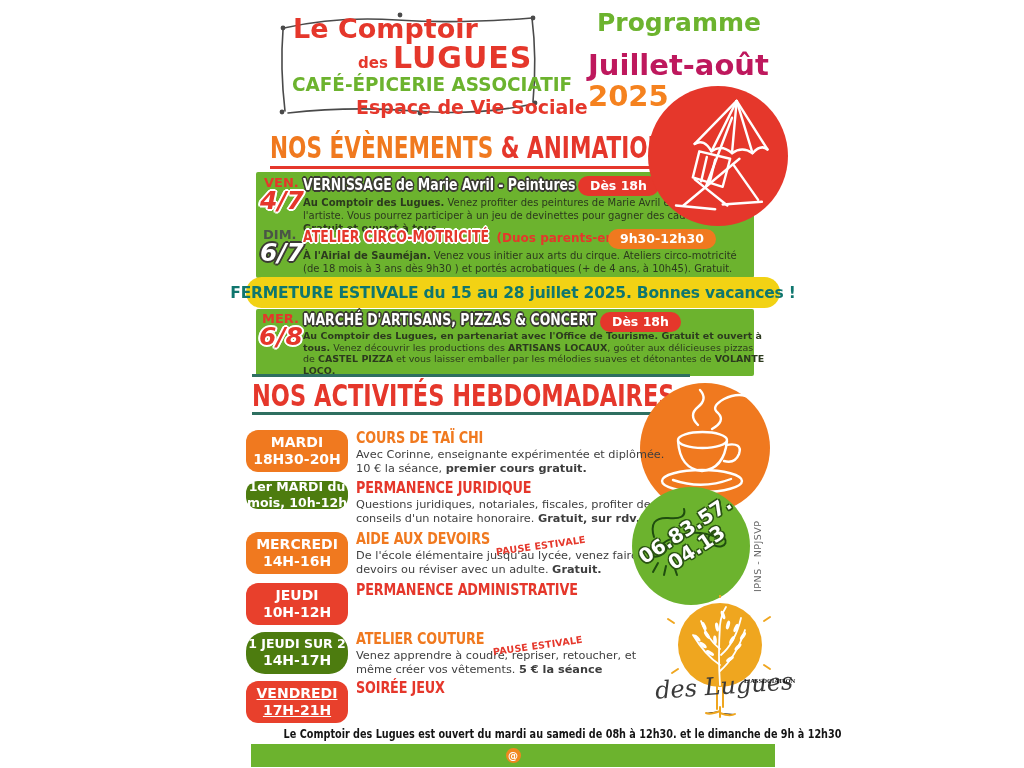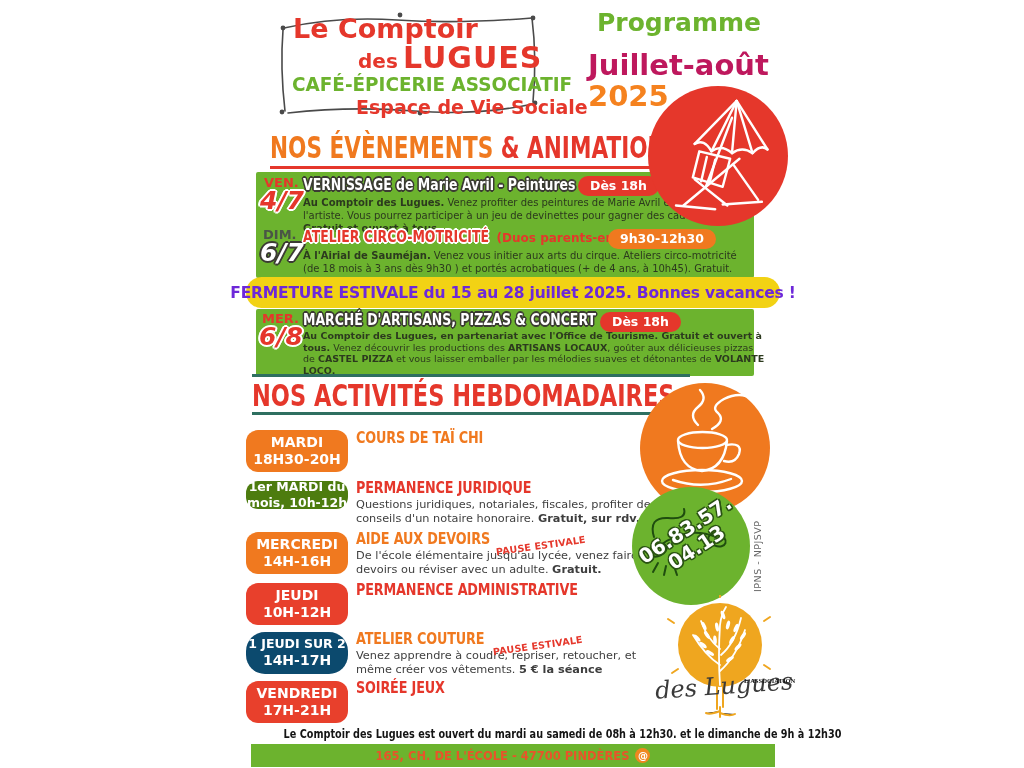--- a/index.html
+++ b/index.html
@@ -42,21 +42,21 @@
     <circle cx="11" cy="22" r="2.4"></circle>
       <circle cx="128" cy="9" r="2.4"></circle>
       <circle cx="261" cy="12" r="2.4"></circle>
     <circle cx="263" cy="97" r="2.4"></circle>
       <circle cx="148" cy="107" r="2.4"></circle>
       <circle cx="10" cy="106" r="2.4"></circle>
   </g>
 </svg>
 <div class="abs hdr-title nowrap" style="left:293px;top:13px;font-size:27px;">Le Comptoir</div>
 <div class="abs nowrap" style="left:358px;top:40px;">
-  <span class="hdr-title" style="font-size:20px;margin-top:38px;">des</span>
+  <span class="hdr-title" style="font-size:15px;margin-top:38px;">des</span>
   <span class="hdr-title" style="font-size:30px;letter-spacing:1px;">LUGUES</span>
 </div>
 <div class="abs nowrap" style="left:292px;top:72px;font-size:20px;font-weight:bold;color:#6cb32e;transform:scaleX(.92);transform-origin:left top;">CAFÉ-ÉPICERIE ASSOCIATIF</div>
 <div class="abs nowrap" style="left:356px;top:96px;font-size:19px;font-weight:bold;color:#e5372b;">Espace de Vie Sociale</div>
 
 <div class="abs nowrap" style="left:597px;top:8px;font-size:25px;font-weight:bold;color:#6cb32e;">Programme</div>
 <div class="abs nowrap" style="left:588px;top:48px;font-size:29px;font-weight:bold;color:#be185d;">Juillet-août</div>
 <div class="abs nowrap" style="left:588px;top:79px;font-size:29px;font-weight:bold;color:#f5821f;z-index:3;">2025</div>
 
 <div class="abs" style="left:648px;top:86px;width:140px;height:140px;border-radius:50%;background:#e5372b;z-index:2;"></div>
@@ -99,21 +99,21 @@
 <div class="abs nowrap" style="left:303px;top:227px;">
   <span class="evt-title ord" style="display:inline-block;">ATELIER CIRCO-MOTRICITÉ</span>
   <span style="color:#e5372b;font-weight:bold;font-size:12px;margin-left:-50px;">(Duos parents-enfants)</span>
 </div>
 <div class="abs pill time-pill" style="left:608px;top:229px;background:#f0791f;">9h30-12h30</div>
 <div class="abs evt-desc" style="left:303px;top:249px;width:448px;">
   <b>À l'Airial de Sauméjan.</b><span> Venez vous initier aux arts du cirque. Ateliers circo-motricité (de 18 mois à 3 ans dès 9h30 ) et portés acrobatiques (+ de 4 ans, à 10h45). Gratuit. Sur inscription</span>
 </div>
 
 <div class="abs" style="left:246px;top:277px;width:534px;height:31px;background:#f2d214;border-radius:16px;display:flex;align-items:center;justify-content:center;">
-  <span class="nowrap" style="color:#6d28d9;font-weight:bold;font-size:15.5px;letter-spacing:-.2px;">FERMETURE ESTIVALE du 15 au 28 juillet 2025. Bonnes vacances !</span>
+  <span class="nowrap" style="color:#0f766e;font-weight:bold;font-size:15.5px;letter-spacing:-.2px;">FERMETURE ESTIVALE du 15 au 28 juillet 2025. Bonnes vacances !</span>
 </div>
 
 <div class="abs green-block" style="left:256px;top:309px;width:498px;height:67px;"></div>
 <div class="abs evt-day" style="left:262px;top:311px;color:#e5372b;">MER.</div>
 <div class="abs evt-date ord" style="left:259px;top:324px;">6/8</div>
 <div class="abs evt-title ow" style="left:303px;top:310px;">MARCHÉ D'ARTISANS, PIZZAS &amp; CONCERT</div>
 <div class="abs pill time-pill" style="left:600px;top:312px;background:#e5372b;">Dès 18h</div>
 <div class="abs evt-desc" style="left:303px;top:330px;width:462px;font-size:9.5px;line-height:1.22;">
   <b>Au Comptoir des Lugues, en partenariat avec l'Office de Tourisme. Gratuit et ouvert à tous.</b><span> Venez découvrir les productions des </span><b>ARTISANS LOCAUX</b><span>, goûter aux délicieuses pizzas de </span><b>CASTEL PIZZA</b><span> et vous laisser emballer par les mélodies suaves et détonantes de </span><b>VOLANTE LOCO.</b>
 </div>
@@ -134,20 +134,21 @@
     <path d="M72 46 Q86 38 78 30 Q70 24 84 16 Q96 10 106 13"></path>
   </g>
 </svg>
 
 <div class="abs pill sched-pill" style="left:246px;top:430px;height:42px;background:#f0791f;font-size:14px;">
   <span>MARDI</span>
   <span>18H30-20H</span>
 </div>
 <div class="abs" style="left:356px;top:428px;width:314px;">
   <div class="act-title" style="color:#f0791f;">COURS DE TAÏ CHI</div>
+  <div class="act-desc"><span>Avec Corinne, enseignante expérimentée et diplômée. 10 € la séance, </span><b>premier cours gratuit.</b></div>
 </div>
 
 <div class="abs pill sched-pill" style="left:246px;top:481px;height:28px;background:#4d7c0f;font-size:12.5px;">
   <span>1er MARDI du</span>
   <span>mois, 10h-12h</span>
 </div>
 <div class="abs" style="left:356px;top:478px;width:314px;">
   <div class="act-title" style="color:#e5372b;">PERMANENCE JURIDIQUE</div>
   <div class="act-desc"><span>Questions juridiques, notariales, fiscales, profiter des conseils d'un notaire honoraire. </span><b>Gratuit, sur rdv.</b></div>
 </div>
@@ -162,30 +163,30 @@
 </div>
 
 <div class="abs pill sched-pill" style="left:246px;top:583px;height:42px;background:#e8402c;font-size:14px;">
   <span>JEUDI</span>
   <span>10H-12H</span>
 </div>
 <div class="abs" style="left:356px;top:580px;width:314px;">
   <div class="act-title" style="color:#e5372b;">PERMANENCE ADMINISTRATIVE</div>
 </div>
 
-<div class="abs pill sched-pill" style="left:246px;top:632px;height:42px;background:#0c4a6e;font-size:12.5px;border-radius:19px;">
+<div class="abs pill sched-pill" style="left:246px;top:632px;height:42px;background:#4d7c0f;font-size:12.5px;border-radius:19px;">
   <span>1 JEUDI SUR 2</span>
   <span style="font-size:14px;">14H-17H</span>
 </div>
 <div class="abs" style="left:356px;top:629px;width:314px;">
   <div class="nowrap"><span class="act-title" style="color:#f0791f;display:inline-block;">ATELIER COUTURE</span><span class="stamp" style="margin-left:-24px;">PAUSE ESTIVALE</span></div>
   <div class="act-desc"><span>Venez apprendre à coudre, repriser, retoucher, et même créer vos vêtements. </span><b>5 € la séance</b></div>
 </div>
 
-<div class="abs pill sched-pill" style="left:246px;top:681px;height:42px;background:#e8402c;font-size:14px;">
+<div class="abs pill sched-pill" style="left:246px;top:681px;height:42px;background:#e8402c;font-size:14px;text-decoration:underline;">
   <span>VENDREDI</span>
   <span>17H-21H</span>
 </div>
 <div class="abs" style="left:356px;top:678px;width:314px;">
   <div class="act-title" style="color:#e5372b;">SOIRÉE JEUX</div>
 </div>
 
 <div class="abs" style="left:632px;top:487px;width:118px;height:118px;border-radius:50%;background:#6cb32e;"></div>
 <svg class="abs" style="left:632px;top:487px;" width="118" height="118" viewBox="0 0 118 118">
   <g fill="none" stroke="#1f4d0f" stroke-width="2" stroke-linecap="round">
@@ -240,15 +241,14 @@
       <path d="M60 2 L60 -2"></path>
       <path d="M18 74 L12 78"></path>
       <path d="M104 70 L110 74"></path>
   </g>
 </svg>
 <div class="abs nowrap" style="left:655px;top:672px;font-family:'DejaVu Serif',serif;font-style:italic;font-size:24px;color:#3a3a3a;transform:rotate(-4deg);">des Lugues</div>
 <div class="abs nowrap" style="left:744px;top:677px;font-size:6.5px;font-weight:bold;color:#111;font-family:Liberation Serif, serif;">L'ASSOCIATION</div>
 
 <div class="abs nowrap" style="left:240px;top:727px;width:545px;text-align:center;font-size:11.5px;font-weight:bold;color:#141414;transform:scaleX(.84);transform-origin:center top;">Le Comptoir des Lugues est ouvert du mardi au samedi de 08h à 12h30. et le dimanche de 9h à 12h30</div>
 <div class="abs" style="left:251px;top:744px;width:524px;height:23px;background:#6cb32e;display:flex;align-items:center;justify-content:center;gap:6px;">
-  <span class="nowrap" style="font-size:11.5px;font-weight:bold;color:#e8542a;">165, CH. DE L'ÉCOLE - 47700 PINDÈRES</span>
   <span style="width:15px;height:15px;border-radius:50%;background:#f0881f;color:#fff;font-size:10px;font-weight:bold;display:inline-flex;align-items:center;justify-content:center;">@</span>
 </div>
 
 </body></html>

